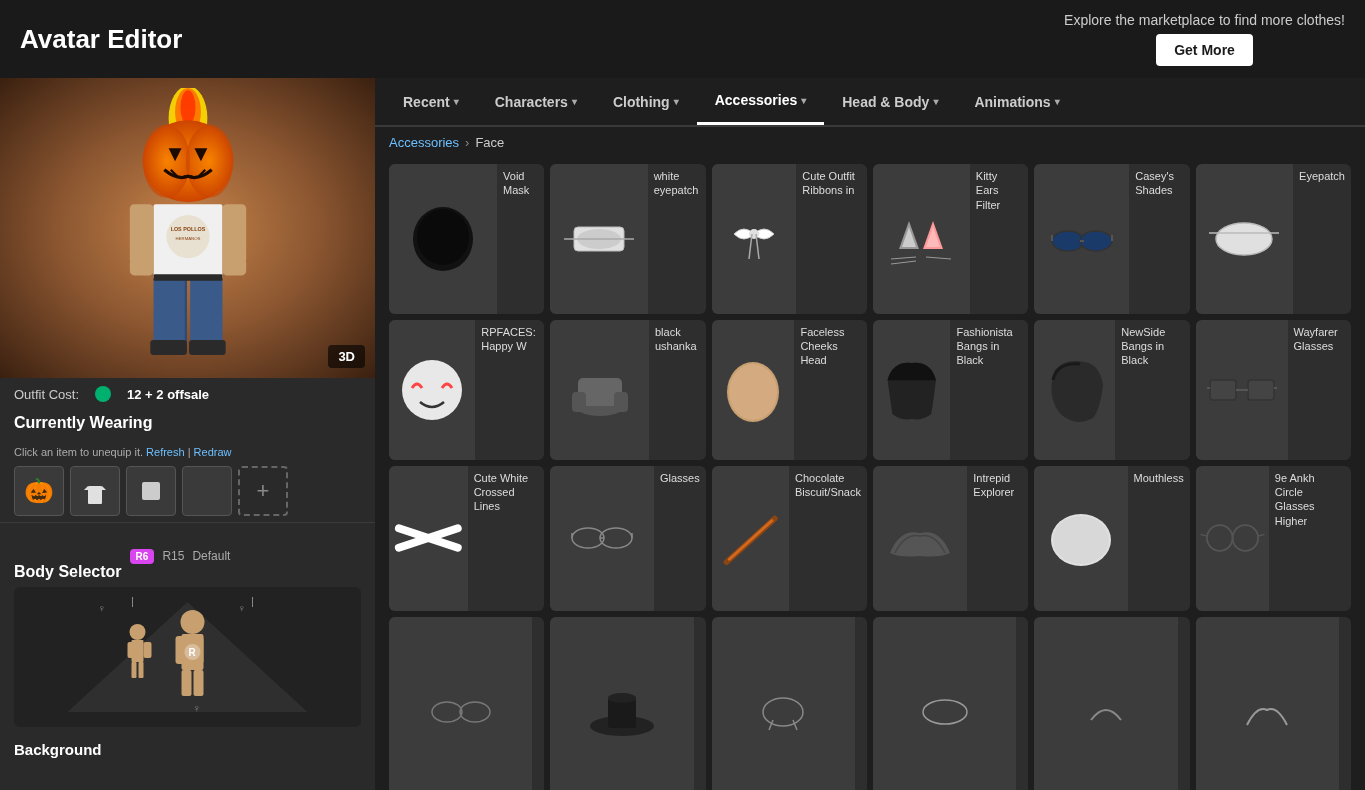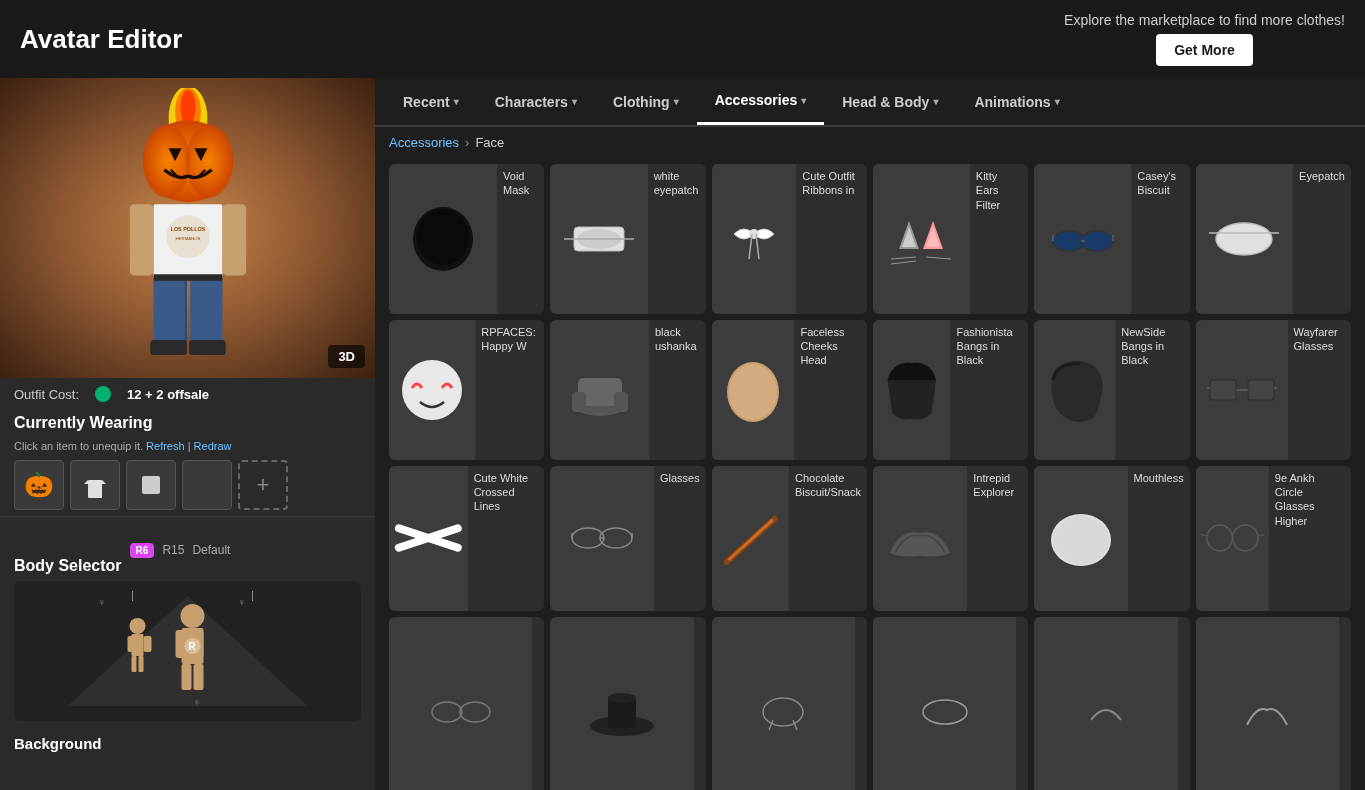--- a/index.html
+++ b/index.html
@@ -115,21 +115,21 @@
       display: inline-block;
     }
 
     .currently-wearing {
       padding: 4px 14px 6px;
     }
     .currently-wearing h3 {
       font-size: 16px;
       font-weight: 900;
       color: #ffffff;
-      margin-bottom: 8px;
+      margin-bottom: 14px;
     }
     .click-hint {
       font-size: 11px;
       color: #aaaaaa;
       margin-bottom: 8px;
     }
     .click-hint a {
       color: #6cc0ff;
       text-decoration: none;
       cursor: pointer;
@@ -566,21 +566,21 @@
       <div class="grid-item">
         <div class="grid-item-img">
           <svg width="80" height="80" viewBox="0 0 80 80">
             <ellipse cx="26" cy="42" rx="16" ry="10" fill="#1a3a6a" stroke="#333" stroke-width="1.5"></ellipse>
             <ellipse cx="54" cy="42" rx="16" ry="10" fill="#1a3a6a" stroke="#333" stroke-width="1.5"></ellipse>
             <line x1="42" y1="42" x2="38" y2="42" stroke="#555" stroke-width="2"></line>
             <line x1="10" y1="42" x2="10" y2="36" stroke="#555" stroke-width="2"></line>
             <line x1="70" y1="42" x2="70" y2="36" stroke="#555" stroke-width="2"></line>
           </svg>
         </div>
-        <div class="grid-item-label">Casey's Biscuit</div>
+        <div class="grid-item-label">Casey's Shades</div>
       </div>
 
       <div class="grid-item">
         <div class="grid-item-img">
           <svg width="80" height="80" viewBox="0 0 80 80">
             <ellipse cx="40" cy="40" rx="28" ry="16" fill="#e0e0e0" stroke="#bbb" stroke-width="1.5"></ellipse>
             <line x1="5" y1="34" x2="75" y2="34" stroke="#bbbbbb" stroke-width="1.5"></line>
           </svg>
         </div>
         <div class="grid-item-label">Eyepatch</div>

